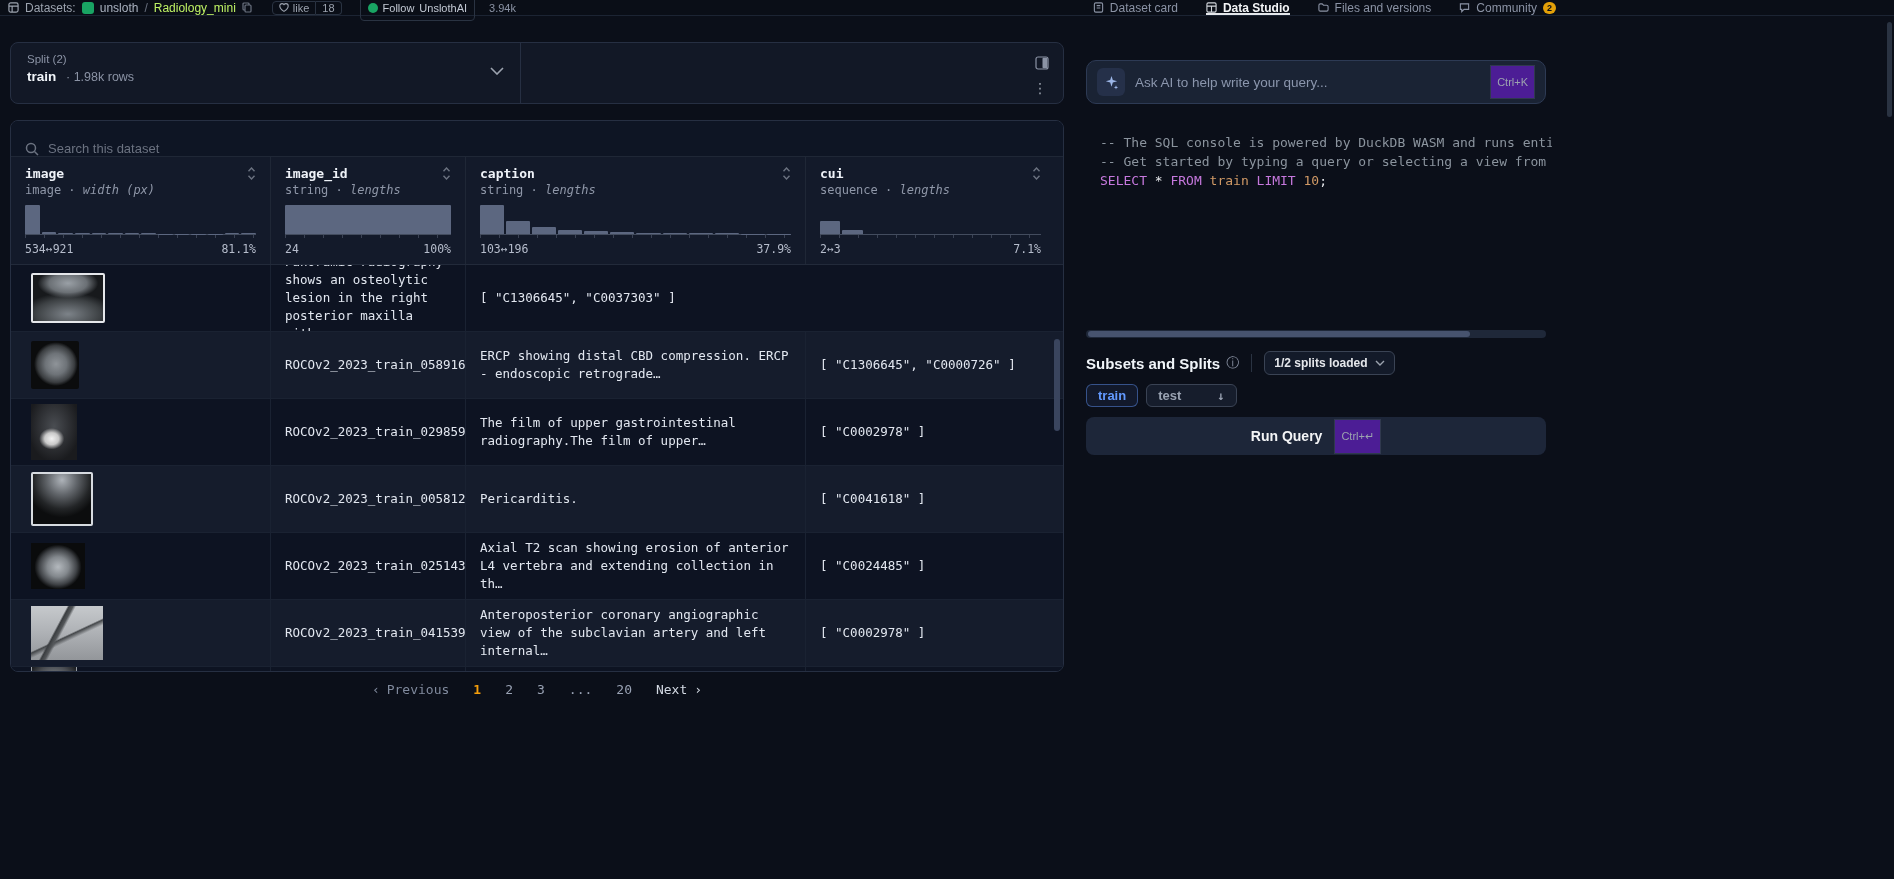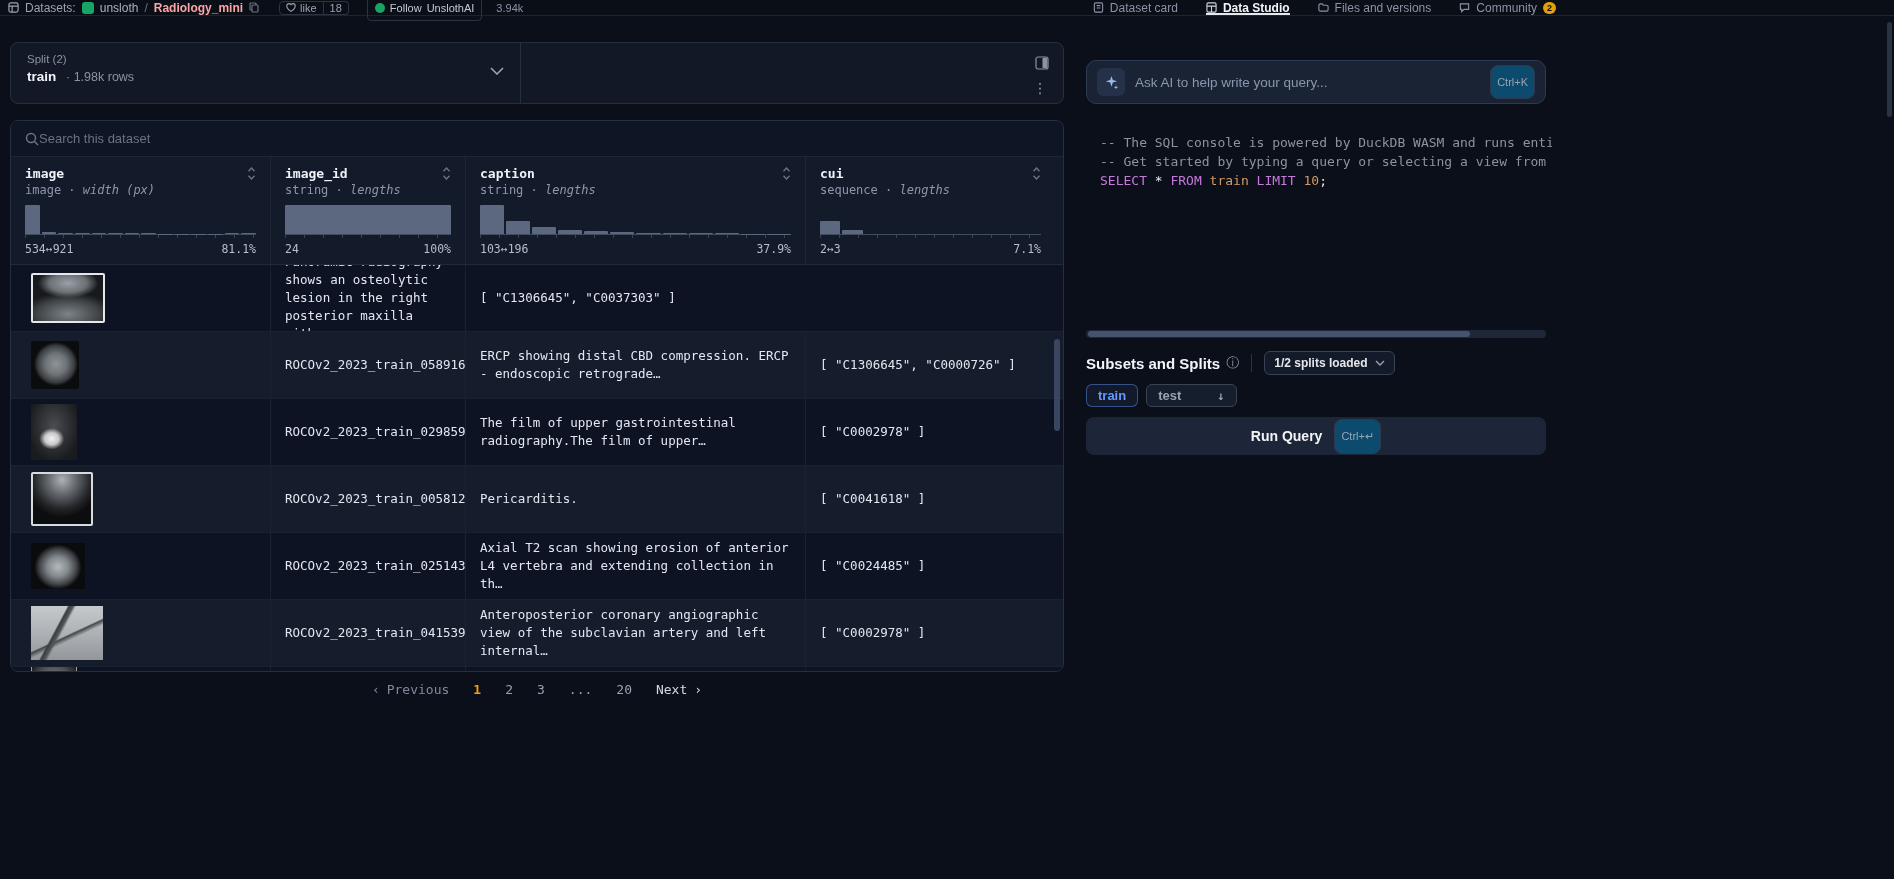--- a/index.html
+++ b/index.html
@@ -19,21 +19,21 @@
     position:absolute; top:0; left:0; right:0; height:16px;
     background:#0a0e17; border-bottom:1px solid #1c2433;
     display:flex; align-items:center; padding:0 8px;
     font-size:12px; color:#9ca3af; overflow:visible; z-index:5;
   }
   .tb-left { display:flex; align-items:center; gap:6px; white-space:nowrap; }
   .tb-datasets { color:#9ca3af; }
   .org-logo { width:12px; height:12px; border-radius:3px; background:#19a463; display:inline-block; }
   .tb-org { color:#aab2c0; }
   .tb-slash { color:#6b7280; }
-  .tb-repo { color:#fca5a5; font-weight:700; }
+  .tb-repo { color:#bef264; font-weight:400; }
   .like-group { display:flex; margin-left:14px; }
   .like-main, .like-count {
     display:flex; align-items:center; gap:4px; height:14px;
     border:1px solid #2a3342; padding:0 6px; font-size:11px; color:#9ca3af;
   }
   .like-main { border-radius:4px 0 0 4px; }
   .like-count { border-left:none; border-radius:0 4px 4px 0; }
   .follow-pill {
     display:flex; align-items:center; gap:5px; height:27px; margin-left:12px;
     border:1px solid #2a3342; border-radius:4px; padding:0 7px; font-size:11px; color:#c3c9d4;
@@ -61,21 +61,21 @@
   .split-chevron { position:absolute; right:16px; top:24px; color:#9ca3af; }
   .split-right { flex:1; position:relative; }
   .view-toggle { position:absolute; right:14px; top:13px; color:#8b93a5; cursor:pointer; }
   .kebab { position:absolute; right:16px; bottom:8px; color:#9ca3af; font-size:14px; line-height:14px; cursor:pointer; }
 
   .viewer-box {
     position:absolute; left:10px; top:120px; width:1054px; height:552px;
     background:#0d1322; border:1px solid #262f42; border-radius:8px; overflow:hidden;
   }
   .search-row {
-    height:36px; display:flex; align-items:center; gap:0; padding:0 14px;
+    height:36px; display:flex; align-items:flex-end; gap:9px; padding:0 14px;
     border-bottom:1px solid #1f2736; background:#0e1524; color:#6b7280;
   }
   .search-row input {
     flex:1; background:transparent; border:none; outline:none;
     color:#d7dce6; font-size:13px; font-family:"Liberation Sans", sans-serif;
   }
   .search-row input::placeholder { color:#6b7280; }
 
   .thead {
     display:grid; grid-template-columns:260px 195px 340px 249px;
@@ -162,21 +162,21 @@
     position:absolute; left:1086px; top:60px; width:460px; height:44px;
     background:#1a2334; border:1px solid #2d3a54; border-radius:10px;
     display:flex; align-items:center; padding:0 10px; gap:10px; cursor:text;
   }
   .sparkle-tile {
     width:28px; height:28px; border-radius:6px; background:#253049;
     display:flex; align-items:center; justify-content:center;
   }
   .ai-placeholder { flex:1; color:#8b96ad; font-size:13.5px; }
   .kbd {
-    background:#0c4a6e; border:1px solid #30394e; border-radius:8px;
+    background:#4c1d95; border:1px solid #30394e; border-radius:0;
     color:#9ca3af; font-size:11px; padding:10px 6px; white-space:nowrap;
   }
   .sql-code {
     position:absolute; left:1100px; top:133px; width:452px;
     font-family:"DejaVu Sans Mono", monospace; font-size:13px; line-height:19px;
     white-space:nowrap; overflow:hidden;
   }
   .sql-comment { color:#8b949e; }
   .tok-kw { color:#c678dd; white-space:pre; }
   .tok-plain { color:#e5e7eb; white-space:pre; }

